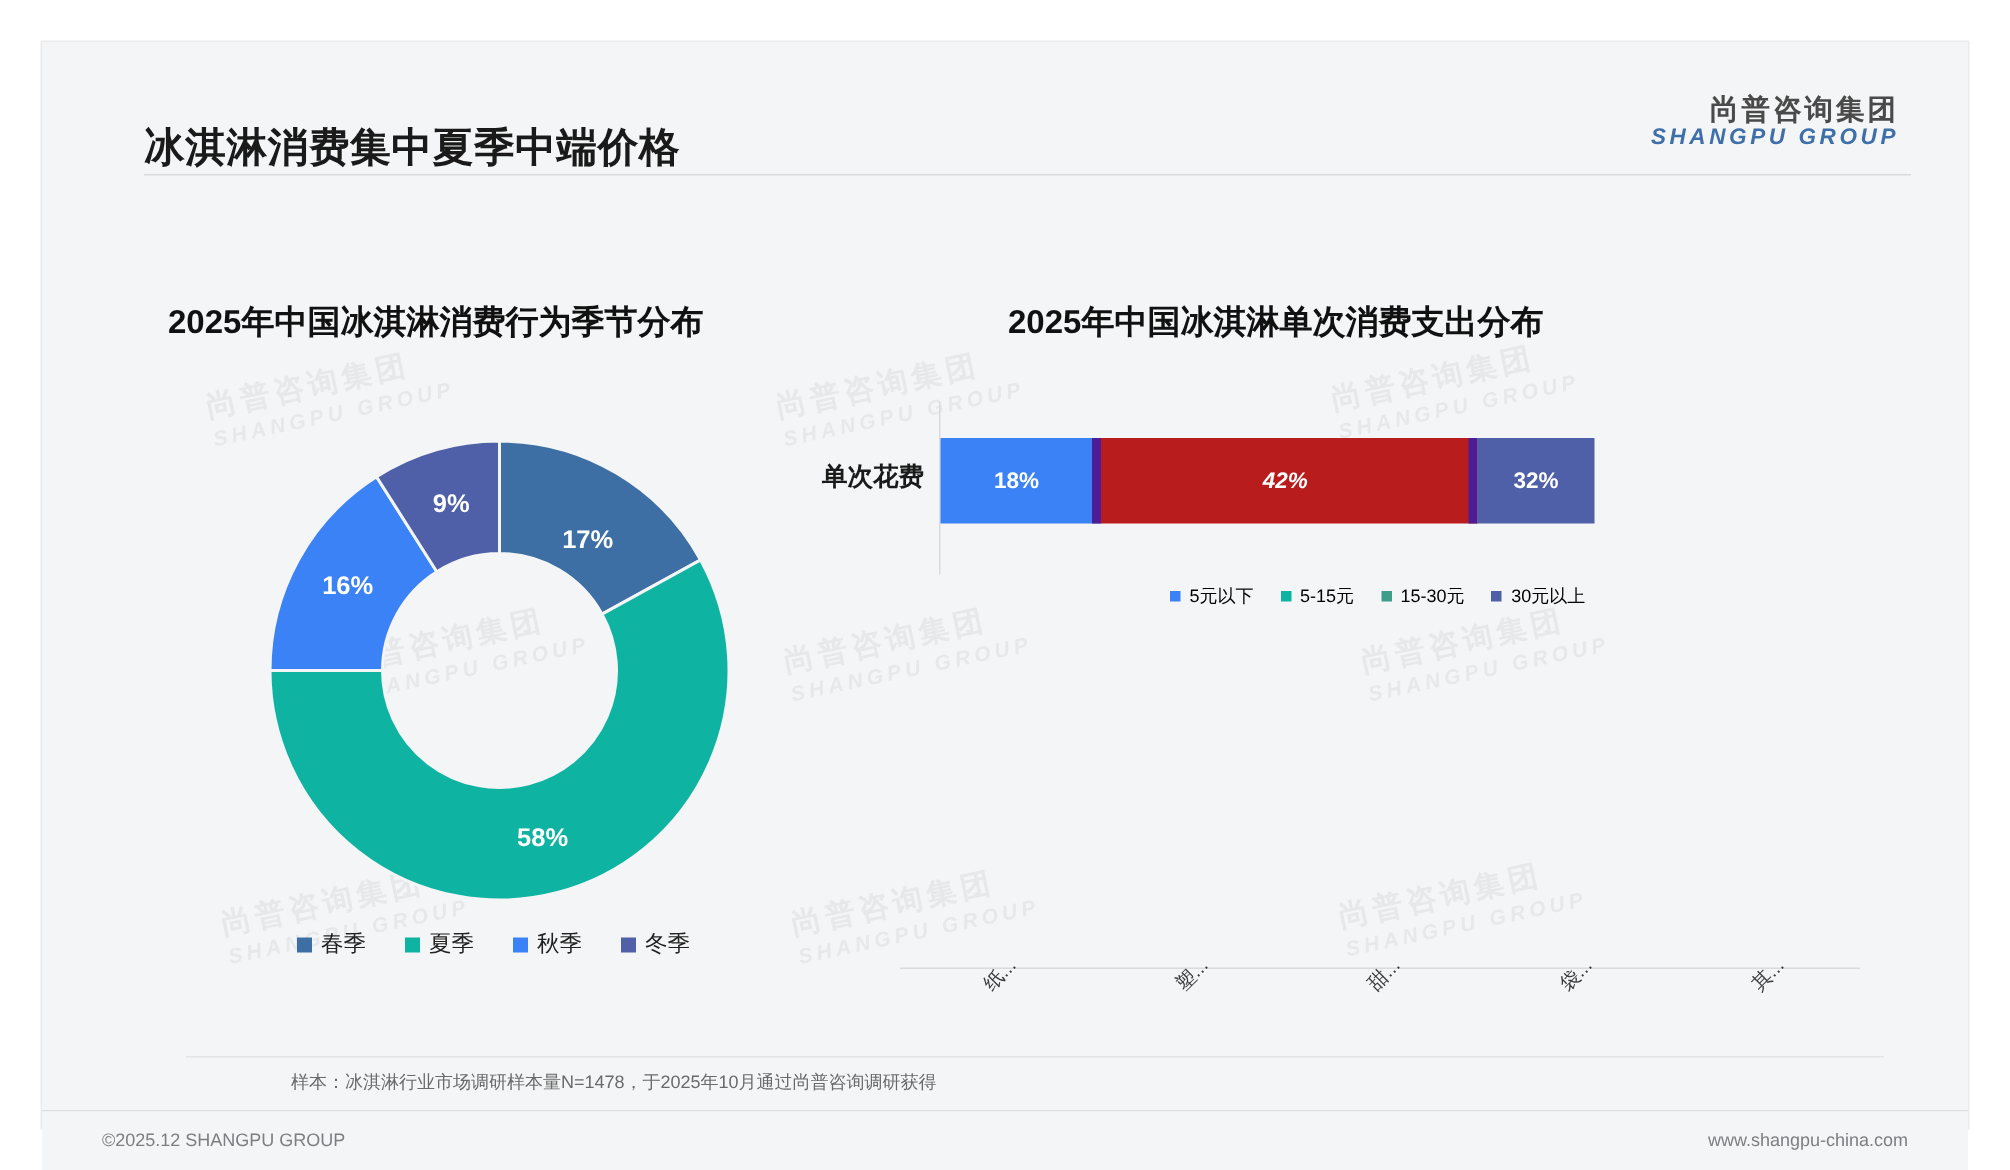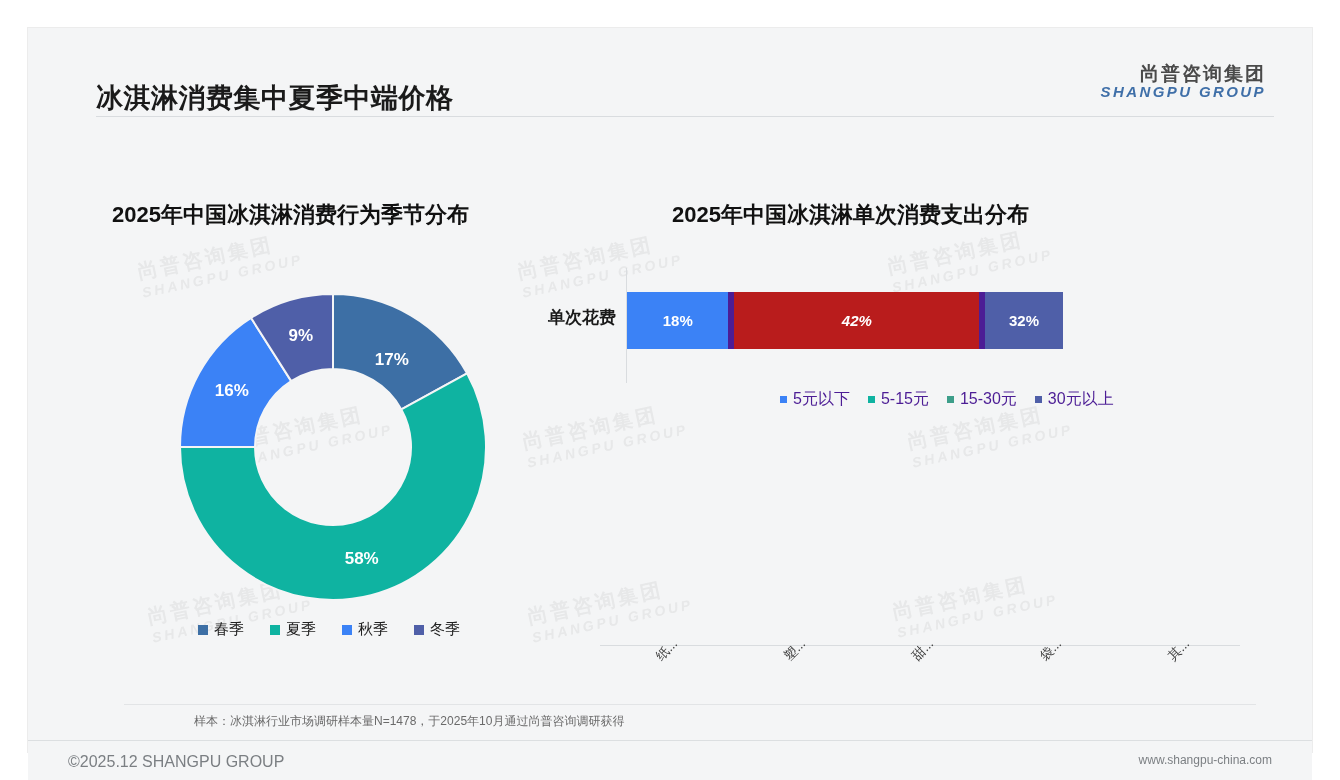--- a/index.html
+++ b/index.html
@@ -127,21 +127,21 @@
     gap: 6px;
     white-space: nowrap;
   }
   .legend-swatch {
     width: 9px;
     height: 9px;
     flex: 0 0 auto;
   }
   #donut-legend .legend-label { font-size: 15px; color: #222; }
   #donut-legend .legend-swatch { width: 10px; height: 10px; }
-  #stack-legend .legend-label { font-size: 16px; color: #4c1d95; }
+  #stack-legend .legend-label { font-size: 12px; color: #000000; }
   #stack-legend .legend-swatch { width: 7px; height: 7px; }
 
   
   .stack-area {
     position: absolute;
     left: 500px;
     top: 240px;
     width: 710px;
     height: 115px;
   }
@@ -279,21 +279,21 @@
     left: 0;
     top: 713px;
     width: 1284px;
     height: 39px;
     background: #f4f5f6;
   }
   .footer-left {
     position: absolute;
     left: 40px;
     top: 12px;
-    font-size: 16px;
+    font-size: 12px;
     color: #7b7f83;
     white-space: nowrap;
   }
   .footer-right {
     position: absolute;
     right: 40px;
     top: 12px;
     font-size: 12px;
     color: #7b7f83;
     white-space: nowrap;

